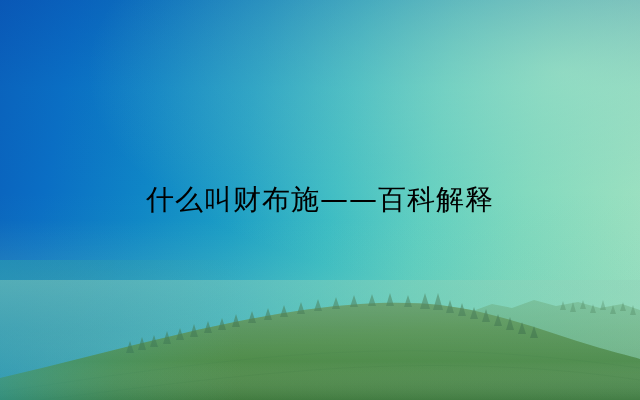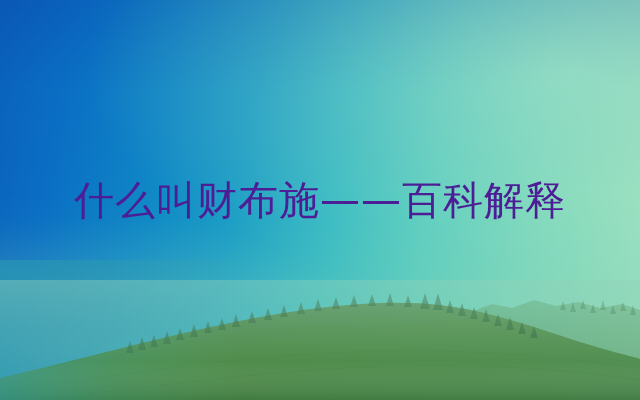--- a/index.html
+++ b/index.html
@@ -95,22 +95,22 @@
     position: absolute;
     left: 0; right: 0;
     top: 0;
     height: 400px;
     display: flex;
     align-items: center;
     justify-content: center;
   }
   .title {
     margin: 0;
-    color: #4c1d95;
-    font-size: 40px;
+    color: #000000;
+    font-size: 28px;
     line-height: 1.15;
     letter-spacing: 1px;
     font-weight: 400;
     white-space: nowrap;
     text-align: center;
     font-family: "DejaVu Sans", "Liberation Sans", sans-serif;
   }
 </style>
 </head>
 <body>

